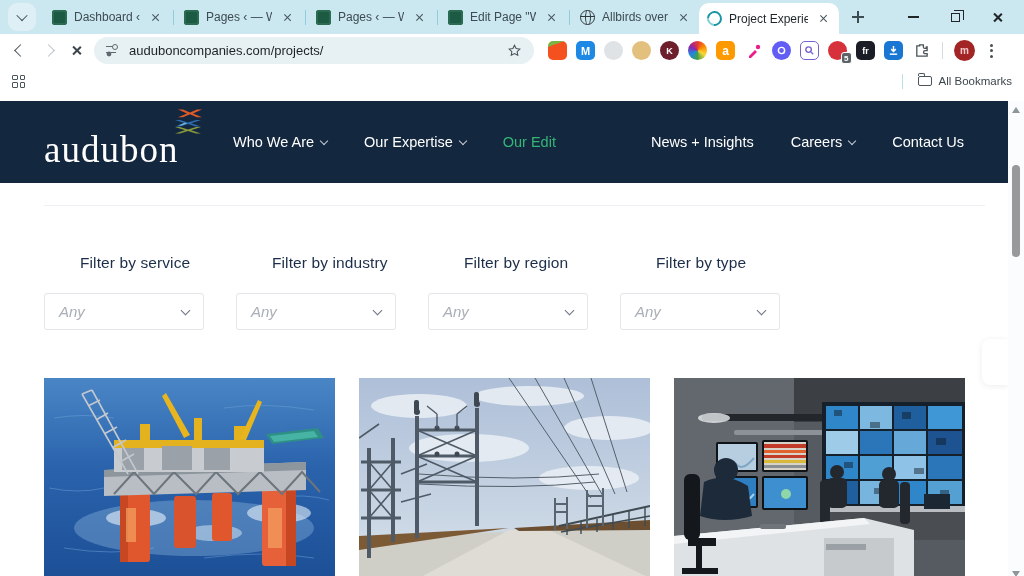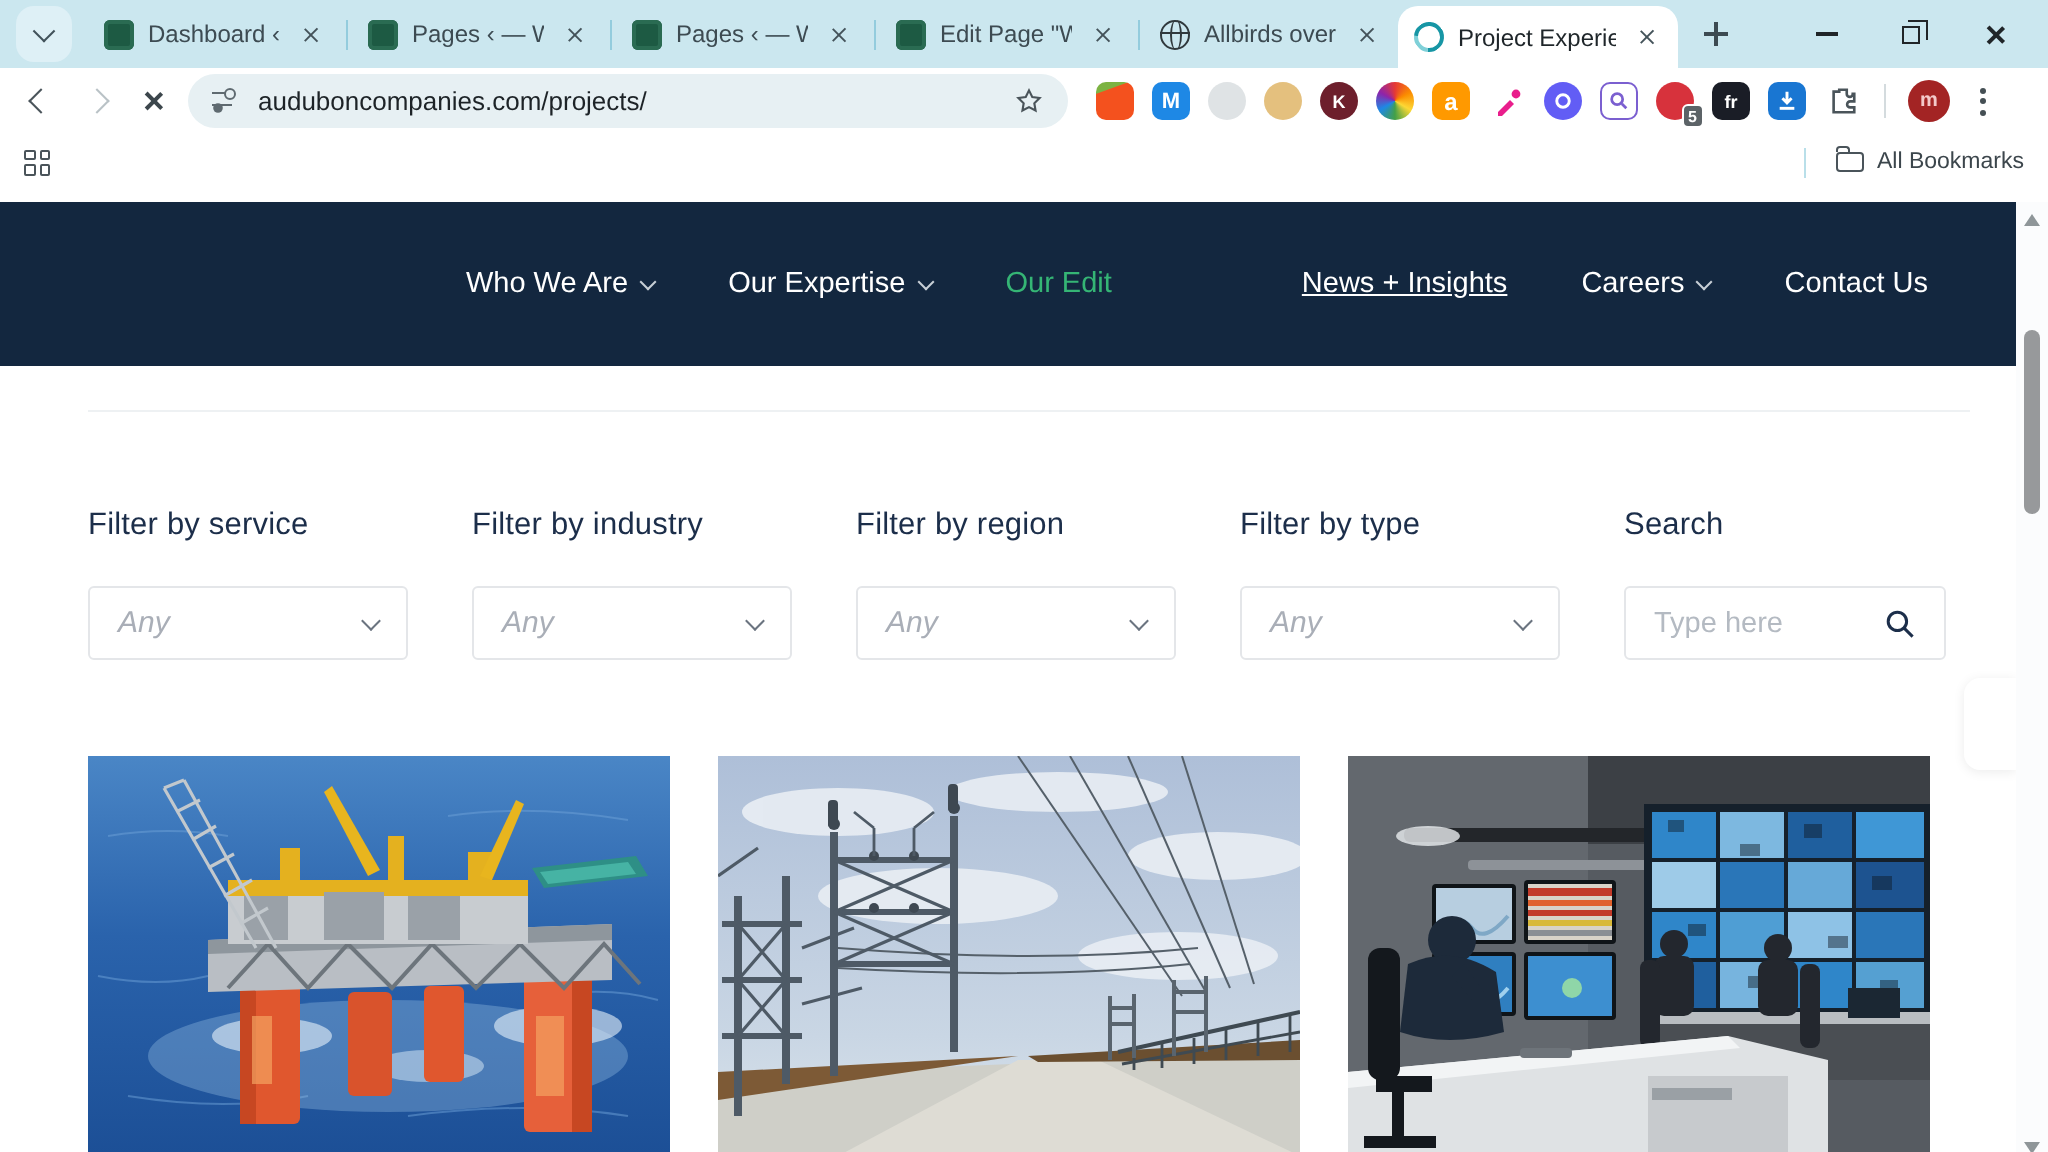--- a/index.html
+++ b/index.html
@@ -84,29 +84,29 @@
   .sb-up { top:6px; border-bottom:6px solid #8f9699; }
   .sb-down { bottom:6px; border-top:6px solid #8f9699; }
   .sb-thumb { position:absolute; left:4px; top:64px; width:8px; height:92px; border-radius:4px; background:#97999b; }
 
   .site-header { height:82px; margin:6px 16px 0 0; background:#13273f; display:flex; align-items:center; padding:0 44px; }
   .logo { position:relative; color:#fff; font-family:"Liberation Serif", serif; font-size:37px; letter-spacing:1px; line-height:1; padding-top:14px; }
   .logo-mark { position:absolute; top:-8px; right:-26px; width:30px; height:30px; }
   .site-nav { margin-left:auto; display:flex; align-items:center; gap:37px; font-size:14.5px; color:#fff;text-align:center; }
   .nav-item { display:flex; align-items:center; gap:7px; white-space:nowrap; }
   .nav-item.accent { color:#35b575; }
-  .nav-item.gap-before { margin-left:58px;text-decoration:underline; }
+  .nav-item.gap-before { margin-left:58px; }
   .nav-chev { width:6px; height:6px; border-right:1.4px solid #c8cfd6; border-bottom:1.4px solid #c8cfd6; transform:rotate(45deg); margin-top:-3px; }
 
   .content-divider { height:1px; background:#eef1f3; margin:22px 44px 0 44px; width:941px; }
 
   .filters { display:flex; gap:32px; padding:48px 44px 0 44px; }
   .fgroup { width:160px; }
   .fgroup.search-group { width:161px; }
-  .flabel { font-size:15.5px; font-weight:500; color:#1c2e4a; letter-spacing:0.1px; }
+  .flabel { font-size:15.5px; font-weight:500; color:#1c2e4a; letter-spacing:0.1px;margin-left:36px; }
   .fselect { margin-top:21px; height:37px; border:1px solid #e4e6e9; border-radius:3px; background:#fff;
     display:flex; align-items:center; justify-content:space-between; padding:0 14px; }
   .fvalue { font-size:15px; color:#a9aeb7;font-style:italic; }
   .fchev { width:7px; height:7px; border-right:1.5px solid #6b7480; border-bottom:1.5px solid #6b7480; transform:rotate(45deg); margin-top:-3px; }
   .search-input { border:none; outline:none; width:100px; font-size:14.5px; color:#3a4147;
     font-family:"Liberation Sans", sans-serif; background:transparent; }
   .search-input::placeholder { color:#b4bac2; }
 
   .cards { display:flex; gap:24px; padding:0 44px; margin-top:48px; }
   .card { width:291px; height:200px; overflow:hidden; background:#dde4ea; flex:none; }
@@ -272,20 +272,29 @@
 
 <div class="viewport">
 
   <div class="page-scrollbar">
     <div class="sb-arrow sb-up"></div>
     <div class="sb-thumb"></div>
     <div class="sb-arrow sb-down"></div>
   </div>
 
   <div class="site-header">
+    <div class="logo">
+      <span>audubon</span>
+      <svg class="logo-mark" viewBox="0 0 30 30">
+        <path d="M4 1l9 7-9 7 5 0 7-5.5L23 15l5 0-9-7 9-7-5 0-7 5.5L9 1z" fill="#e05a28" transform="translate(0,0) scale(1,0.55)"></path>
+        <path d="M1 9l10 6-10 6 5 0 8-4.8 8 4.8 5 0-10-6 10-6-5 0-8 4.8L6 9z" fill="#2e6cb0" transform="translate(0,6) scale(1,0.55)"></path>
+        <path d="M1 9l10 6-10 6 5 0 8-4.8 8 4.8 5 0-10-6 10-6-5 0-8 4.8L6 9z" fill="#8a9a3c" transform="translate(0,13) scale(1,0.55)"></path>
+        <path d="M4 1l7 5-7 5 4 0 5-3.6" fill="#6ab0d4" transform="translate(0,10) scale(1,0.6)"></path>
+      </svg>
+    </div>
     <div class="site-nav">
       <div class="nav-item">
         <span>Who We Are</span>
         <div class="nav-chev"></div>
       </div>
       <div class="nav-item">
         <span>Our Expertise</span>
         <div class="nav-chev"></div>
       </div>
       <div class="nav-item accent">
@@ -326,30 +335,20 @@
       <div class="fselect">
         <span class="fvalue">Any</span>
         <div class="fchev"></div>
       </div>
     </div>
     <div class="fgroup">
       <div class="flabel">Filter by type</div>
       <div class="fselect">
         <span class="fvalue">Any</span>
         <div class="fchev"></div>
-      </div>
-    </div>
-    <div class="fgroup search-group">
-      <div class="flabel">Search</div>
-      <div class="fselect">
-        <input class="search-input" placeholder="Type here" style="">
-        <svg width="16" height="16" viewBox="0 0 16 16">
-          <circle cx="6.7" cy="6.7" r="4.6" fill="none" stroke="#1c2e4a" stroke-width="1.5"></circle>
-          <path d="M10.2 10.2L14.3 14.3" stroke="#1c2e4a" stroke-width="1.5"></path>
-        </svg>
       </div>
     </div>
   </div>
 
   <div class="cards">
 
     <div class="card">
       <svg width="291" height="200" viewBox="0 0 291 200" role="img">
         <defs>
           <linearGradient id="sea" x1="0" y1="0" x2="0" y2="1">

